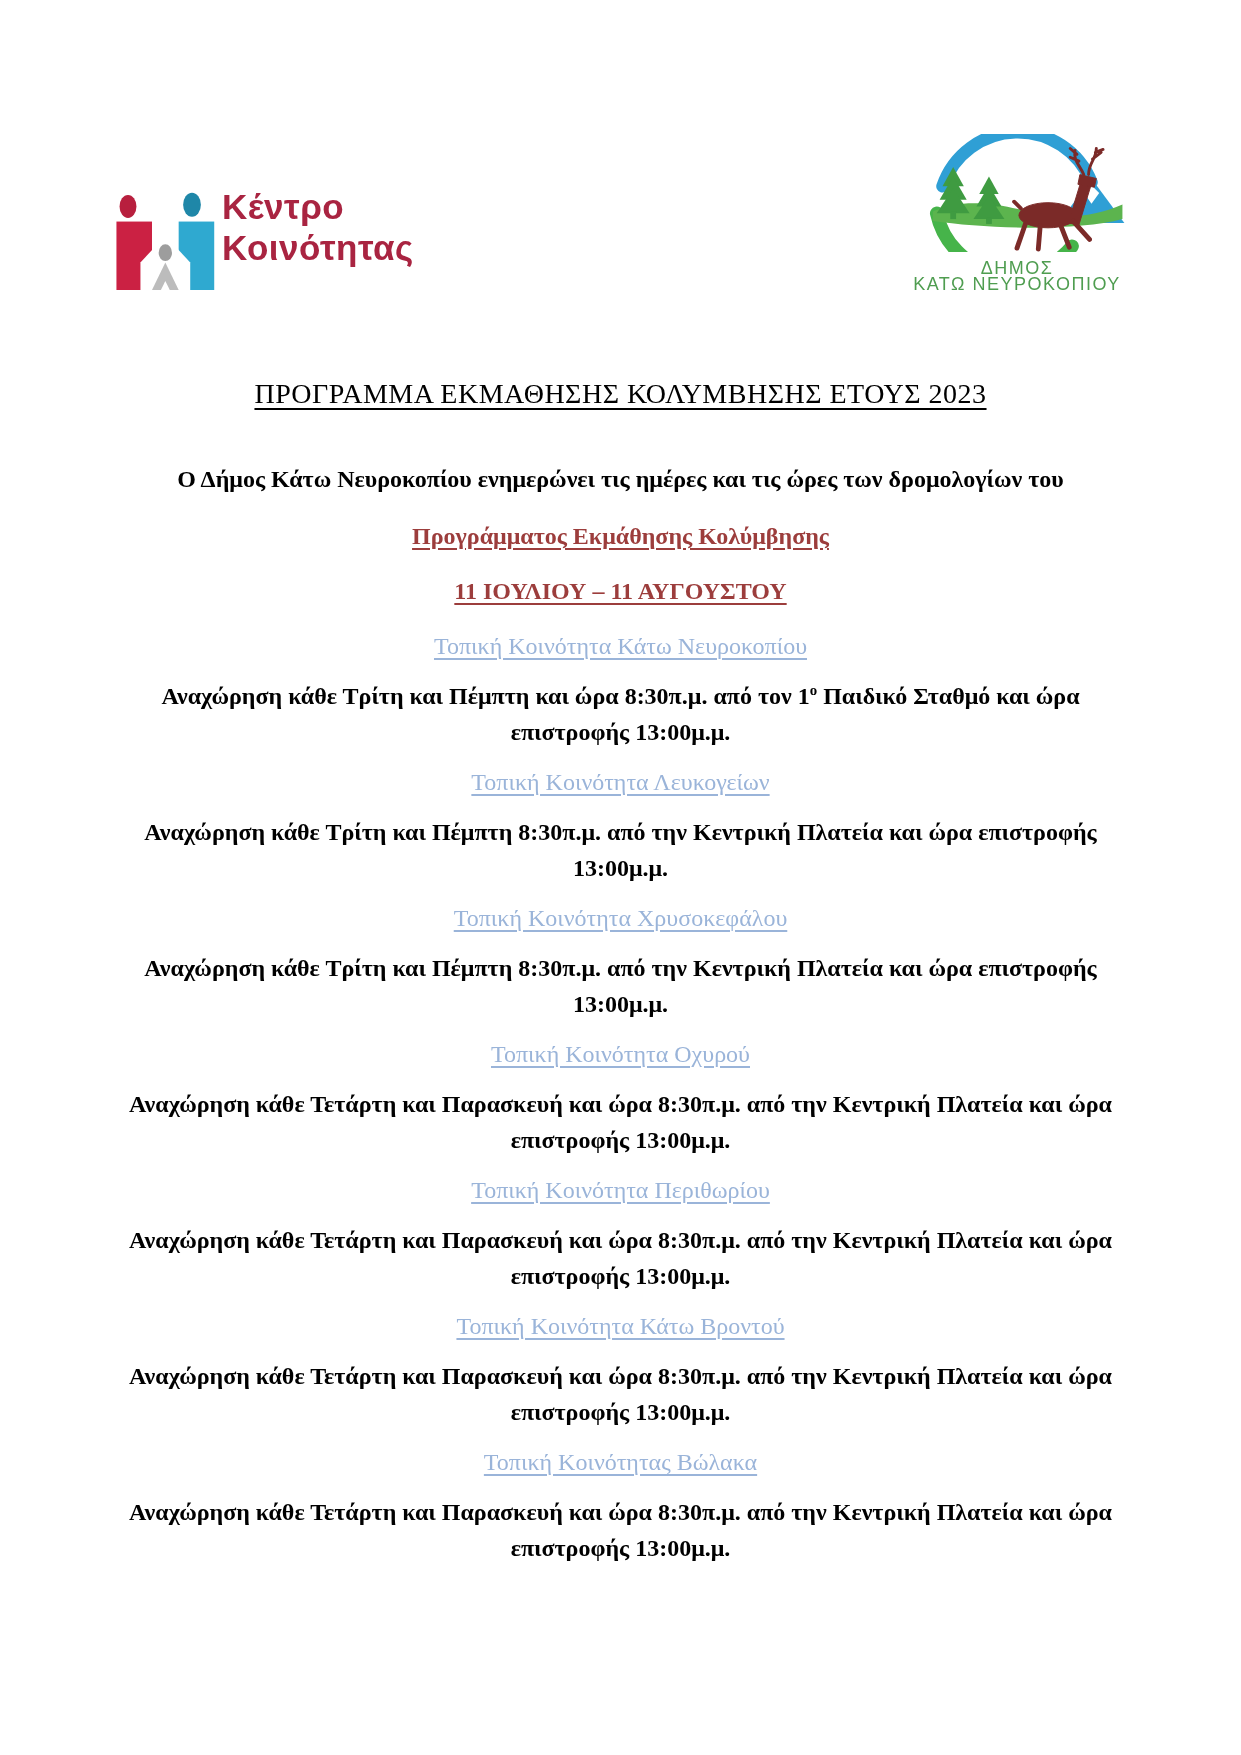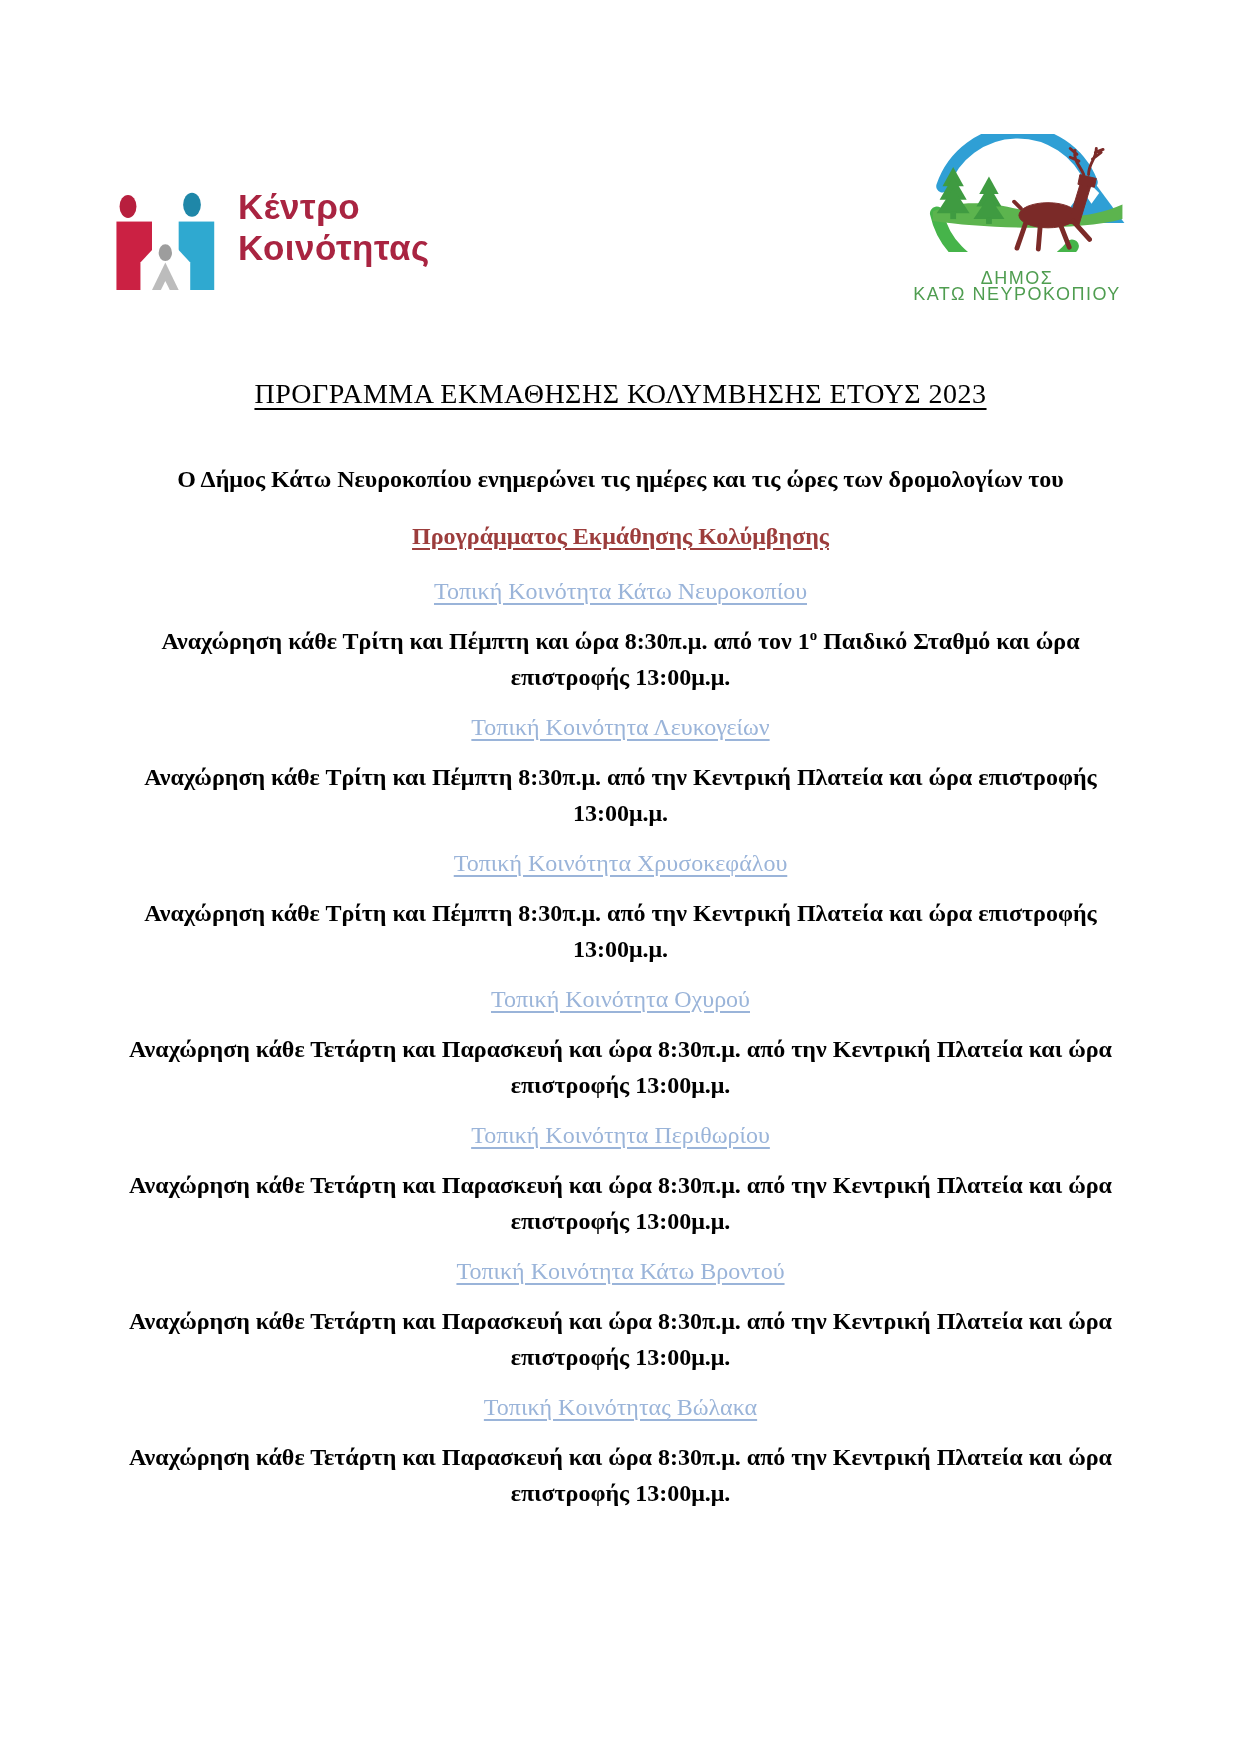--- a/index.html
+++ b/index.html
@@ -12,34 +12,34 @@
     --m-arc-blue:#2f9fd5; --m-arc-green:#46b44a; --m-tree:#3f9b41;
     --m-hill:#5cb44e; --m-deer:#7b2a28; --m-wordmark:#4f9d50;
   }
   html,body{margin:0;padding:0;background:#888;}
   .page{
     position:relative; width:1241px; height:1755px; margin:0 auto;
     background:#ffffff; overflow:hidden;
     font-family:"Liberation Serif","DejaVu Serif",serif;
   }
   
-  .logo-left{position:absolute; left:102px; top:170px; display:flex; align-items:flex-start; gap:20px;}
+  .logo-left{position:absolute; left:102px; top:170px; display:flex; align-items:flex-start; gap:4px;}
   .logo-left svg{display:block; width:116px; height:120px;}
   .lw-text{
     font-family:"Liberation Sans","DejaVu Sans",sans-serif;
     font-weight:bold; font-size:35px; line-height:41px;
     color:var(--lw-wordmark); margin-top:16px; letter-spacing:0.5px;
   }
   
   .logo-right{position:absolute; right:96px; top:134px; width:256px; text-align:center;}
   .logo-right svg{display:block; width:246px; height:118px; margin:0 auto;}
   .m-text{
     font-family:"Liberation Sans","DejaVu Sans",sans-serif;
     color:var(--m-wordmark); font-size:18px; line-height:16px;
-    letter-spacing:1.5px; margin-top:18px; font-weight:500;
+    letter-spacing:1.5px; margin-top:8px; font-weight:500;
   }
   
   .content{
     position:absolute; top:378px; left:116px; right:116px;
     text-align:center; color:#000;
   }
   .doc-title{
     font-size:28px; font-weight:normal; margin:0 0 52px 0;
     text-decoration:underline; text-decoration-thickness:2px; text-underline-offset:5px;
     letter-spacing:0.5px;
@@ -118,20 +118,21 @@
     <div class="m-text">
       <div>ΔΗΜΟΣ</div>
       <div>ΚΑΤΩ ΝΕΥΡΟΚΟΠΙΟΥ</div>
     </div>
   </div>
 
   <div class="content">
     <h1 class="doc-title">ΠΡΟΓΡΑΜΜΑ ΕΚΜΑΘΗΣΗΣ ΚΟΛΥΜΒΗΣΗΣ ΕΤΟΥΣ 2023</h1>
     <p class="intro">Ο Δήμος Κάτω Νευροκοπίου ενημερώνει τις ημέρες και τις ώρες των δρομολογίων του</p>
     <p class="red-heading">Προγράμματος Εκμάθησης Κολύμβησης</p>
+    <p class="red-heading">11 ΙΟΥΛΙΟΥ – 11 ΑΥΓΟΥΣΤΟΥ</p>
     <div id="sections">
   <section class="community-section">
     <h2 class="blue-heading">Τοπική Κοινότητα Κάτω Νευροκοπίου</h2>
     <p class="body-text"><span>Αναχώρηση κάθε Τρίτη και Πέμπτη και ώρα 8:30π.μ. από τον 1</span><sup>ο</sup><span> Παιδικό Σταθμό και ώρα επιστροφής 13:00μ.μ.</span></p>
   </section>
 
   <section class="community-section">
     <h2 class="blue-heading">Τοπική Κοινότητα Λευκογείων</h2>
     <p class="body-text"><span>Αναχώρηση κάθε Τρίτη και Πέμπτη 8:30π.μ. από την Κεντρική Πλατεία και ώρα επιστροφής 13:00μ.μ.</span></p>
   </section>

